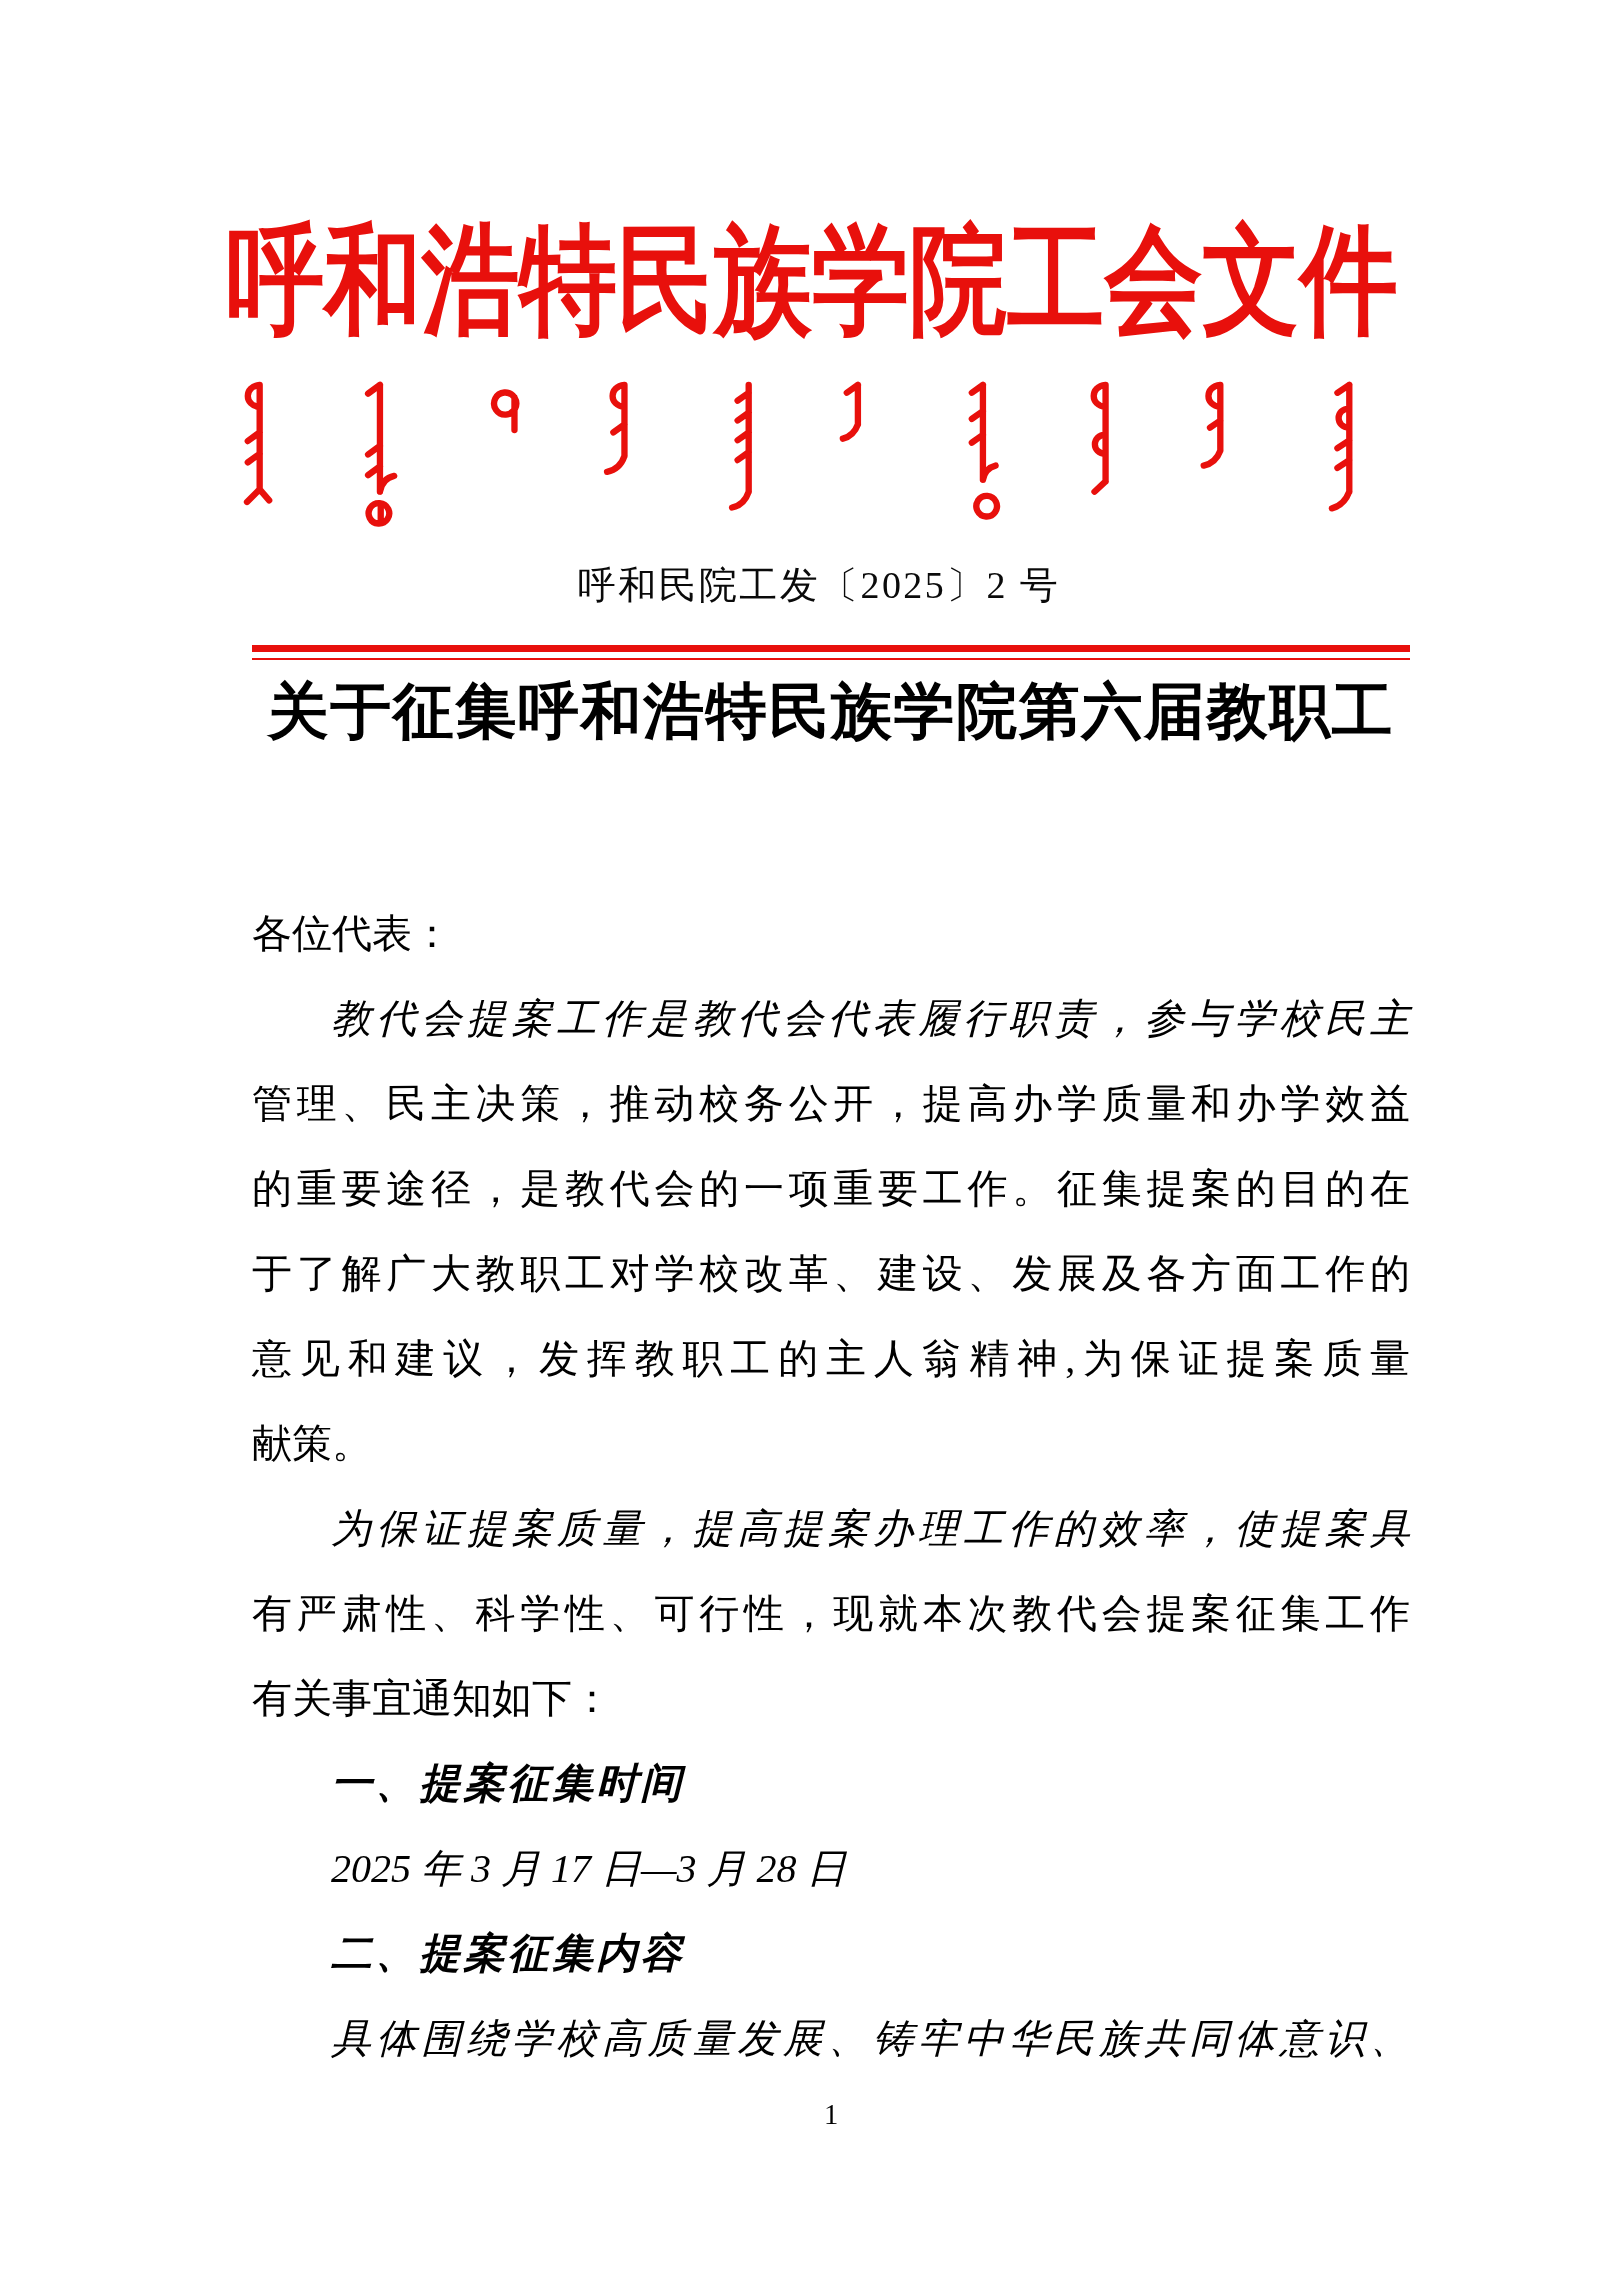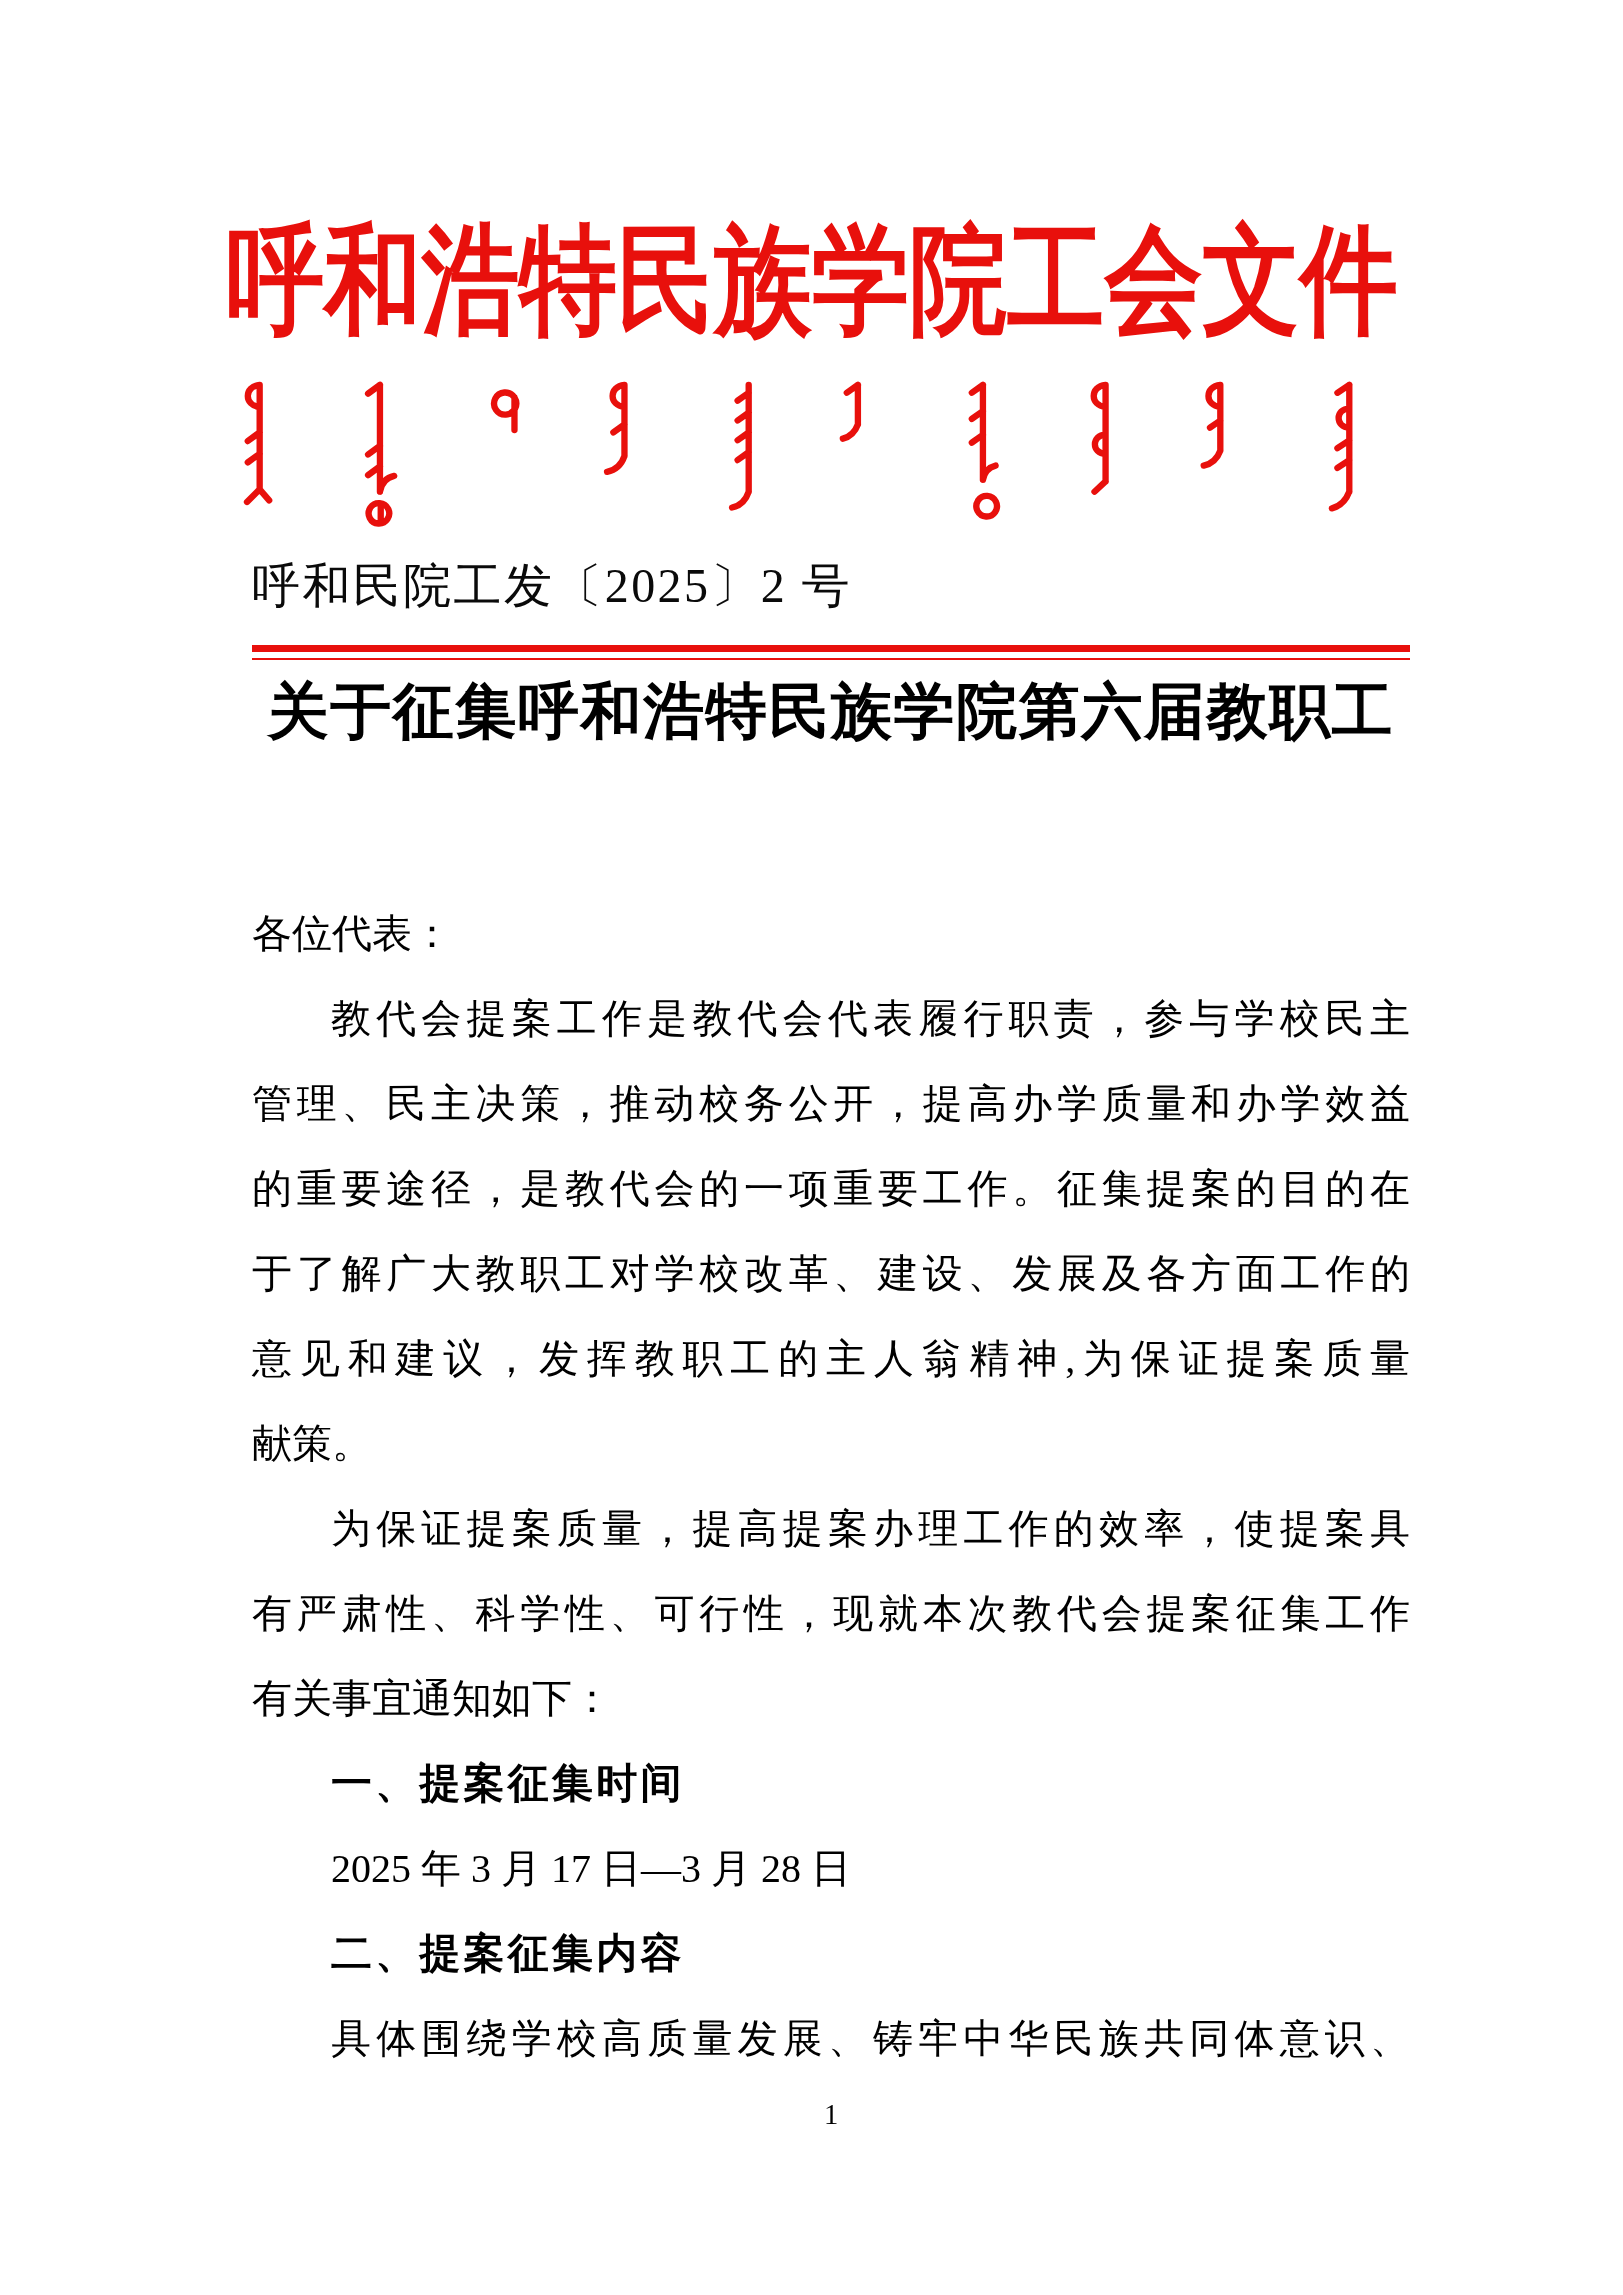--- a/index.html
+++ b/index.html
@@ -16,43 +16,43 @@
     font-family:Liberation Sans, sans-serif; font-weight:bold;
     font-size:119px; line-height:143px; color:var(--red);
   }
   .org-title .sx{ display:inline-block; transform:scaleX(0.82); transform-origin:center; }
   
   .mongolian{ position:absolute; top:373px; left:0; width:1624px; height:182px; }
   .mongolian svg{ display:block; width:1624px; height:182px; }
   .mongolian path{ stroke:var(--red); stroke-width:8; fill:none; stroke-linecap:round; stroke-linejoin:round; }
   
   .doc-number{
-    position:absolute; top:560px; left:252px; width:1158px;
-    text-align:left; font-size:48px; line-height:51px; letter-spacing:2.4px;
+    position:absolute; top:560px; left:240px; width:1158px;
+    text-align:center; font-size:38px; line-height:51px; letter-spacing:2.4px;
   }
   
   .rule-thick{ position:absolute; top:645px; left:252px; width:1158px; height:7.1px; background:var(--red); }
   .rule-thin { position:absolute; top:658px; left:252px; width:1158px; height:2.4px; background:var(--red); }
   
   .doc-title{
     position:absolute; top:674px; left:252px; width:1158px;
     text-align:center; font-family:"Liberation Sans", sans-serif; font-weight:bold;
     font-size:61px; line-height:75px; letter-spacing:1.6px; color:#000;
   }
   
   .body-block{
     position:absolute; top:891px; left:252px; width:1158px;
     font-size:40px; color:#000;
   }
   .line{ height:85px; line-height:85px; white-space:nowrap; }
   .just{
     white-space:normal; text-align:justify; text-align-last:justify;
     text-justify:inter-character;
   }
-  .ind{ padding-left:79px; }
+  .ind{ padding-left:79px;font-style:italic; }
   .head{
     font-family:"Liberation Sans", sans-serif; font-weight:bold;
     font-size:41px; letter-spacing:3.2px;
   }
   
   .page-num{
     position:absolute; top:2097px; left:252px; width:1158px;
     text-align:center; font-size:28.5px; line-height:36px; color:#000;
   }
 </style>

